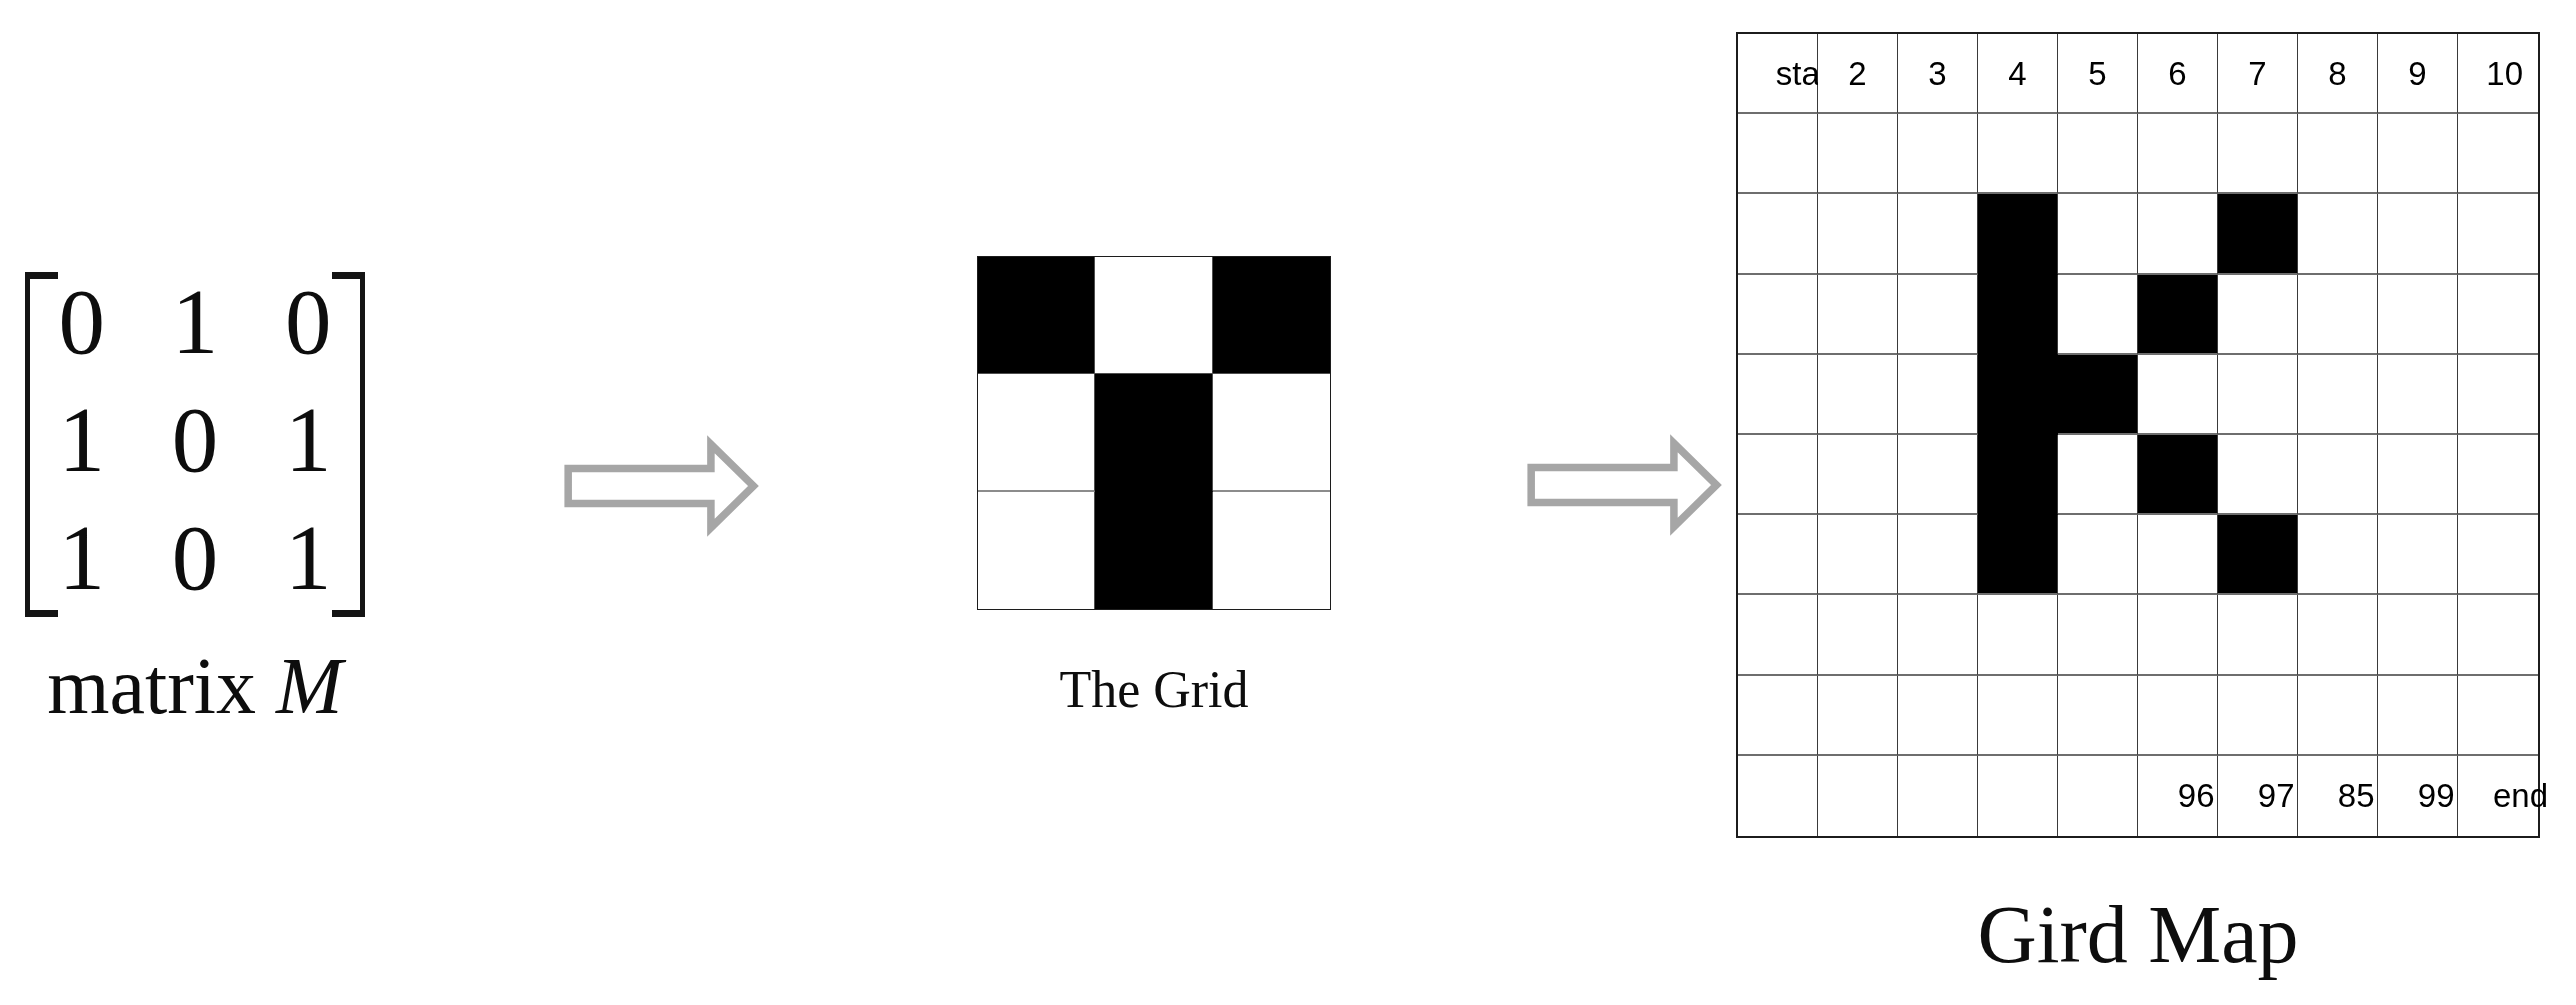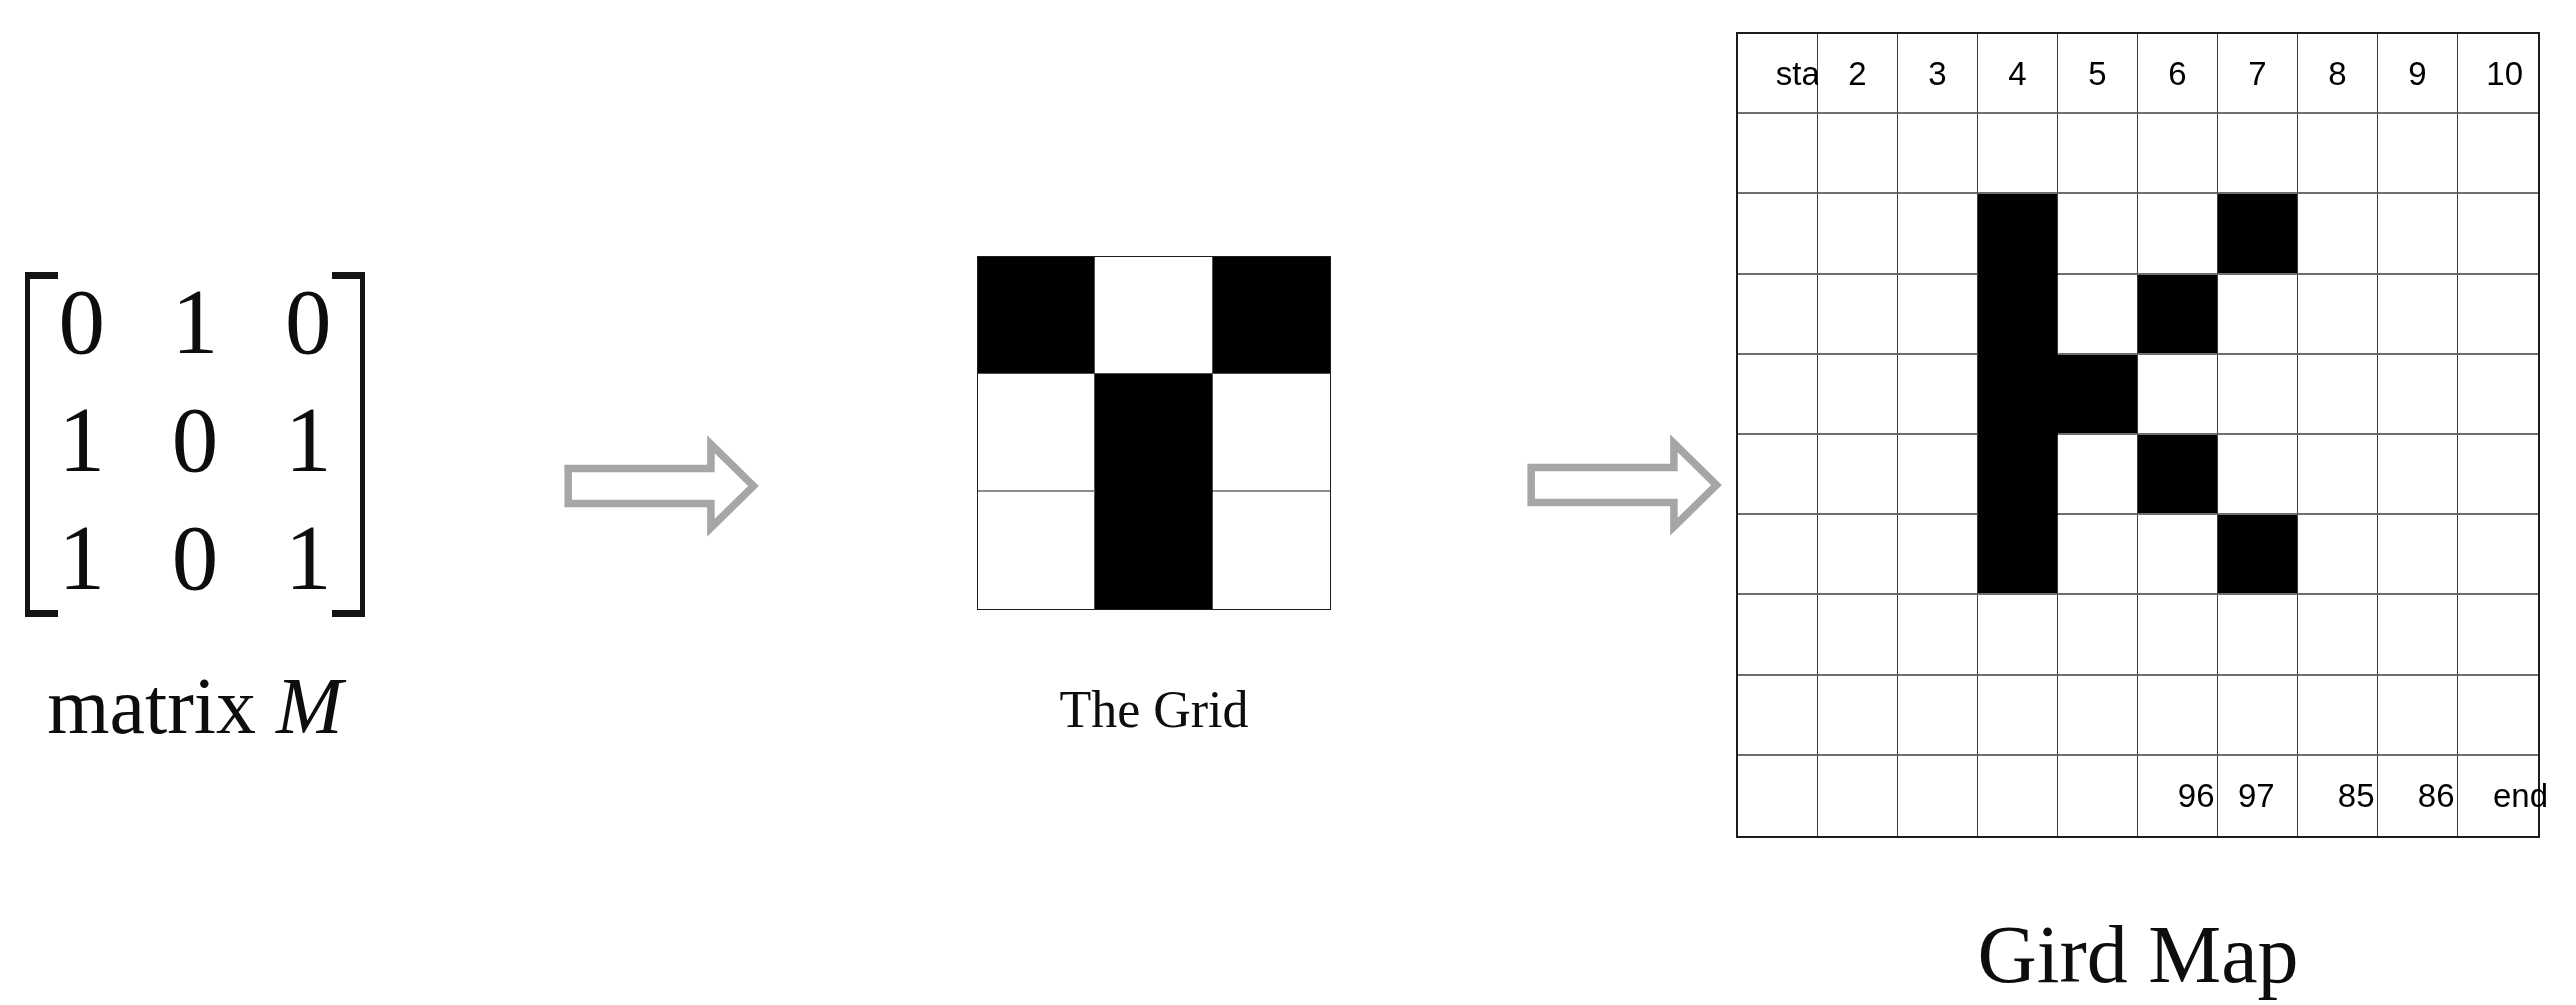--- a/index.html
+++ b/index.html
@@ -33,21 +33,21 @@
     grid-template-columns:repeat(3,1fr);
     grid-template-rows:repeat(3,1fr);
   }
   .mcell{
     display:flex;align-items:center;justify-content:center;
     font-size:93px;color:#0d0d0d;line-height:1;
   }
 
   
   .caption{
-    text-align:center;color:#0d0d0d;line-height:1;white-space:nowrap;margin-top:20px;
+    text-align:center;color:#0d0d0d;line-height:1;white-space:nowrap;
   }
   #caption-matrix{left:25px;top:646px;width:340px;font-size:80px;}
   #caption-matrix .var{font-style:italic;}
   #caption-grid3{left:977px;top:664px;width:354px;font-size:52px;}
   #caption-grid10{left:1736px;top:894px;width:804px;font-size:82px;}
 
   
   .arrow{display:block;}
   #arrow-1{left:564px;top:435px;}
   #arrow-2{left:1527px;top:434px;}
@@ -234,28 +234,28 @@
       <div class="cell" style="border-right: 1.7px solid rgb(58, 58, 58); border-bottom: 2.5px solid rgb(110, 110, 110);"></div>
       <div class="cell" style="border-bottom: 2.5px solid rgb(110, 110, 110);"></div>
       <div class="cell" style="border-right: 1.7px solid rgb(58, 58, 58);"></div>
       <div class="cell" style="border-right: 1.7px solid rgb(58, 58, 58);"></div>
       <div class="cell" style="border-right: 1.7px solid rgb(58, 58, 58);"></div>
       <div class="cell" style="border-right: 1.7px solid rgb(58, 58, 58);"></div>
       <div class="cell" style="border-right: 1.7px solid rgb(58, 58, 58);"></div>
       <div class="cell j-end" style="border-right: 1.7px solid rgb(58, 58, 58);">
         <span class="lbl" style="margin-right: 2.5px;">96</span>
       </div>
-      <div class="cell j-end" style="border-right: 1.7px solid rgb(58, 58, 58); justify-content: center;">
+      <div class="cell j-end" style="border-right: 1.7px solid rgb(58, 58, 58);">
         <span class="lbl" style="margin-right: 2.5px;">97</span>
       </div>
       <div class="cell j-end" style="border-right: 1.7px solid rgb(58, 58, 58);">
         <span class="lbl" style="margin-right: 2.5px;">85</span>
       </div>
       <div class="cell j-end" style="border-right: 1.7px solid rgb(58, 58, 58);">
-        <span class="lbl" style="margin-right: 2.5px;">86</span>
+        <span class="lbl" style="margin-right: 2.5px;">99</span>
       </div>
       <div class="cell j-end">
         <span class="lbl" style="margin-right: -10px;">end</span>
       </div>
     </div>
   <div id="caption-grid10" class="abs caption">Gird Map</div>
 
 </div>
 
 

